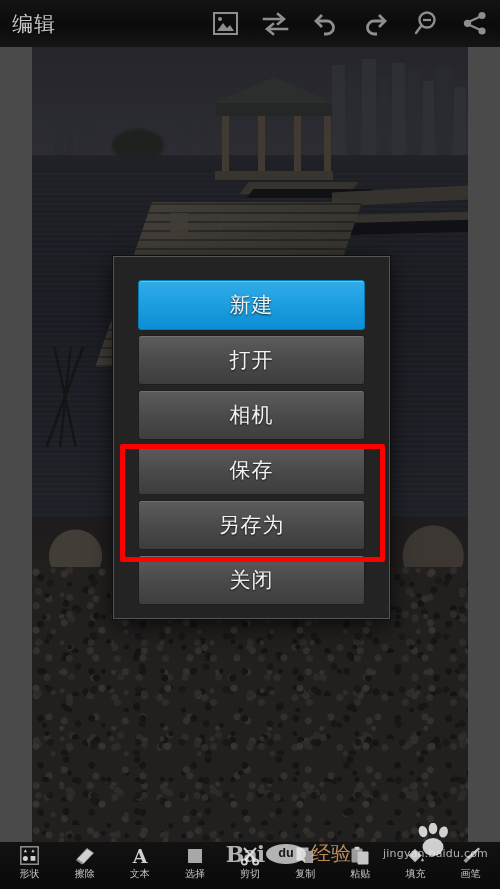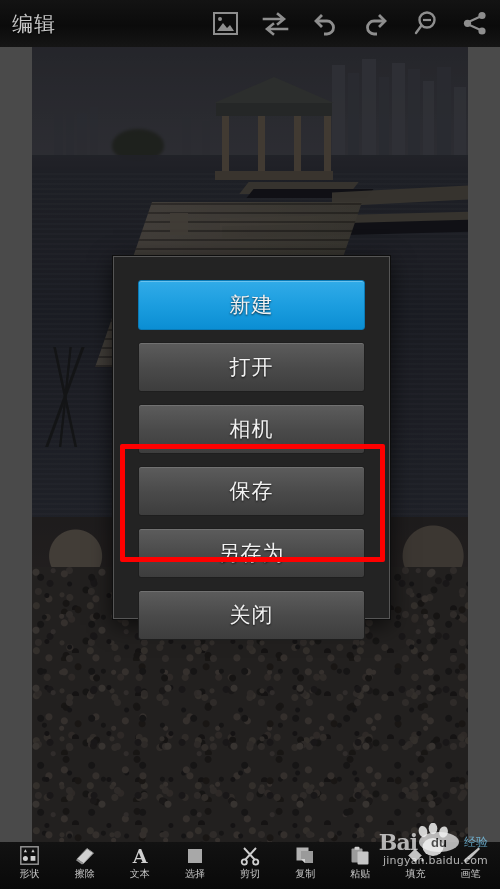--- a/index.html
+++ b/index.html
@@ -151,21 +151,21 @@
   }
 
   
   .dialog{
     position:absolute; top:256px; left:113px; width:277px; height:363px;
     background:#232323;
     border:1px solid #555;
     box-shadow:0 0 0 1px #0e0e0e, 0 6px 22px rgba(0,0,0,.7);
     padding:23px 24px;
   }
-  .btnlist{ display:flex; flex-direction:column; gap:12px; }
+  .btnlist{ display:flex; flex-direction:column; gap:5px; }
   .dlg-btn{
     height:50px; width:100%;
     display:flex; align-items:center; justify-content:center;
     color:#f2f2f2; font-size:21px; letter-spacing:1px;
     border-radius:3px; cursor:pointer;
     text-shadow:0 1px 2px rgba(0,0,0,.75);
     border:1px solid #1e1e1e;
     background:linear-gradient(#5c5c5c,#4a4a4a 52%,#3d3d3d);
     box-shadow:inset 0 1px 0 rgba(255,255,255,.13);
   }
@@ -193,32 +193,32 @@
     align-items:center; gap:1px; cursor:pointer;
   }
   .tool-ico{ height:21px; display:flex; align-items:center; justify-content:center; }
   .tool-label{
     color:#c6c6c6; font-size:10px; letter-spacing:0px; white-space:nowrap;
   }
 
   
   .watermark{
     position:absolute; right:12px; bottom:22px;
-    display:flex; flex-direction:column; align-items:flex-end;
+    display:flex; flex-direction:row; align-items:center;
     opacity:.72; pointer-events:none;
   }
   .wm-top{ display:flex; align-items:center; gap:1px; }
   .wm-bai{ color:#f2f2f2; font-size:22px; font-weight:bold; font-family:"DejaVu Serif",serif; letter-spacing:-1px;}
   .wm-du{
     background:#f2f2f2; color:#1a1a1a; font-size:13px; font-weight:bold;
     border-radius:50%; width:40px; height:20px;
     display:flex; align-items:center; justify-content:center; margin:0 1px;
-    font-family:Liberation Sans, sans-serif;
-  }
-  .wm-jy{ color:#7dd3fc; font-size:12px; margin-left:3px; }
+    font-family:Liberation Mono, monospace;
+  }
+  .wm-jy{ color:#fdba74; font-size:20px; margin-left:3px; }
   .wm-url{ color:#ededed; font-size:11px; margin-top:-1px; letter-spacing:.2px;padding-left:32px; }
   .paw{ position:absolute; right:46px; bottom:30px; opacity:.85; }
 </style>
 </head>
 <body>
 
 <div id="app">
 
   <div class="topbar">
     <div class="topbar-title">编辑</div>

